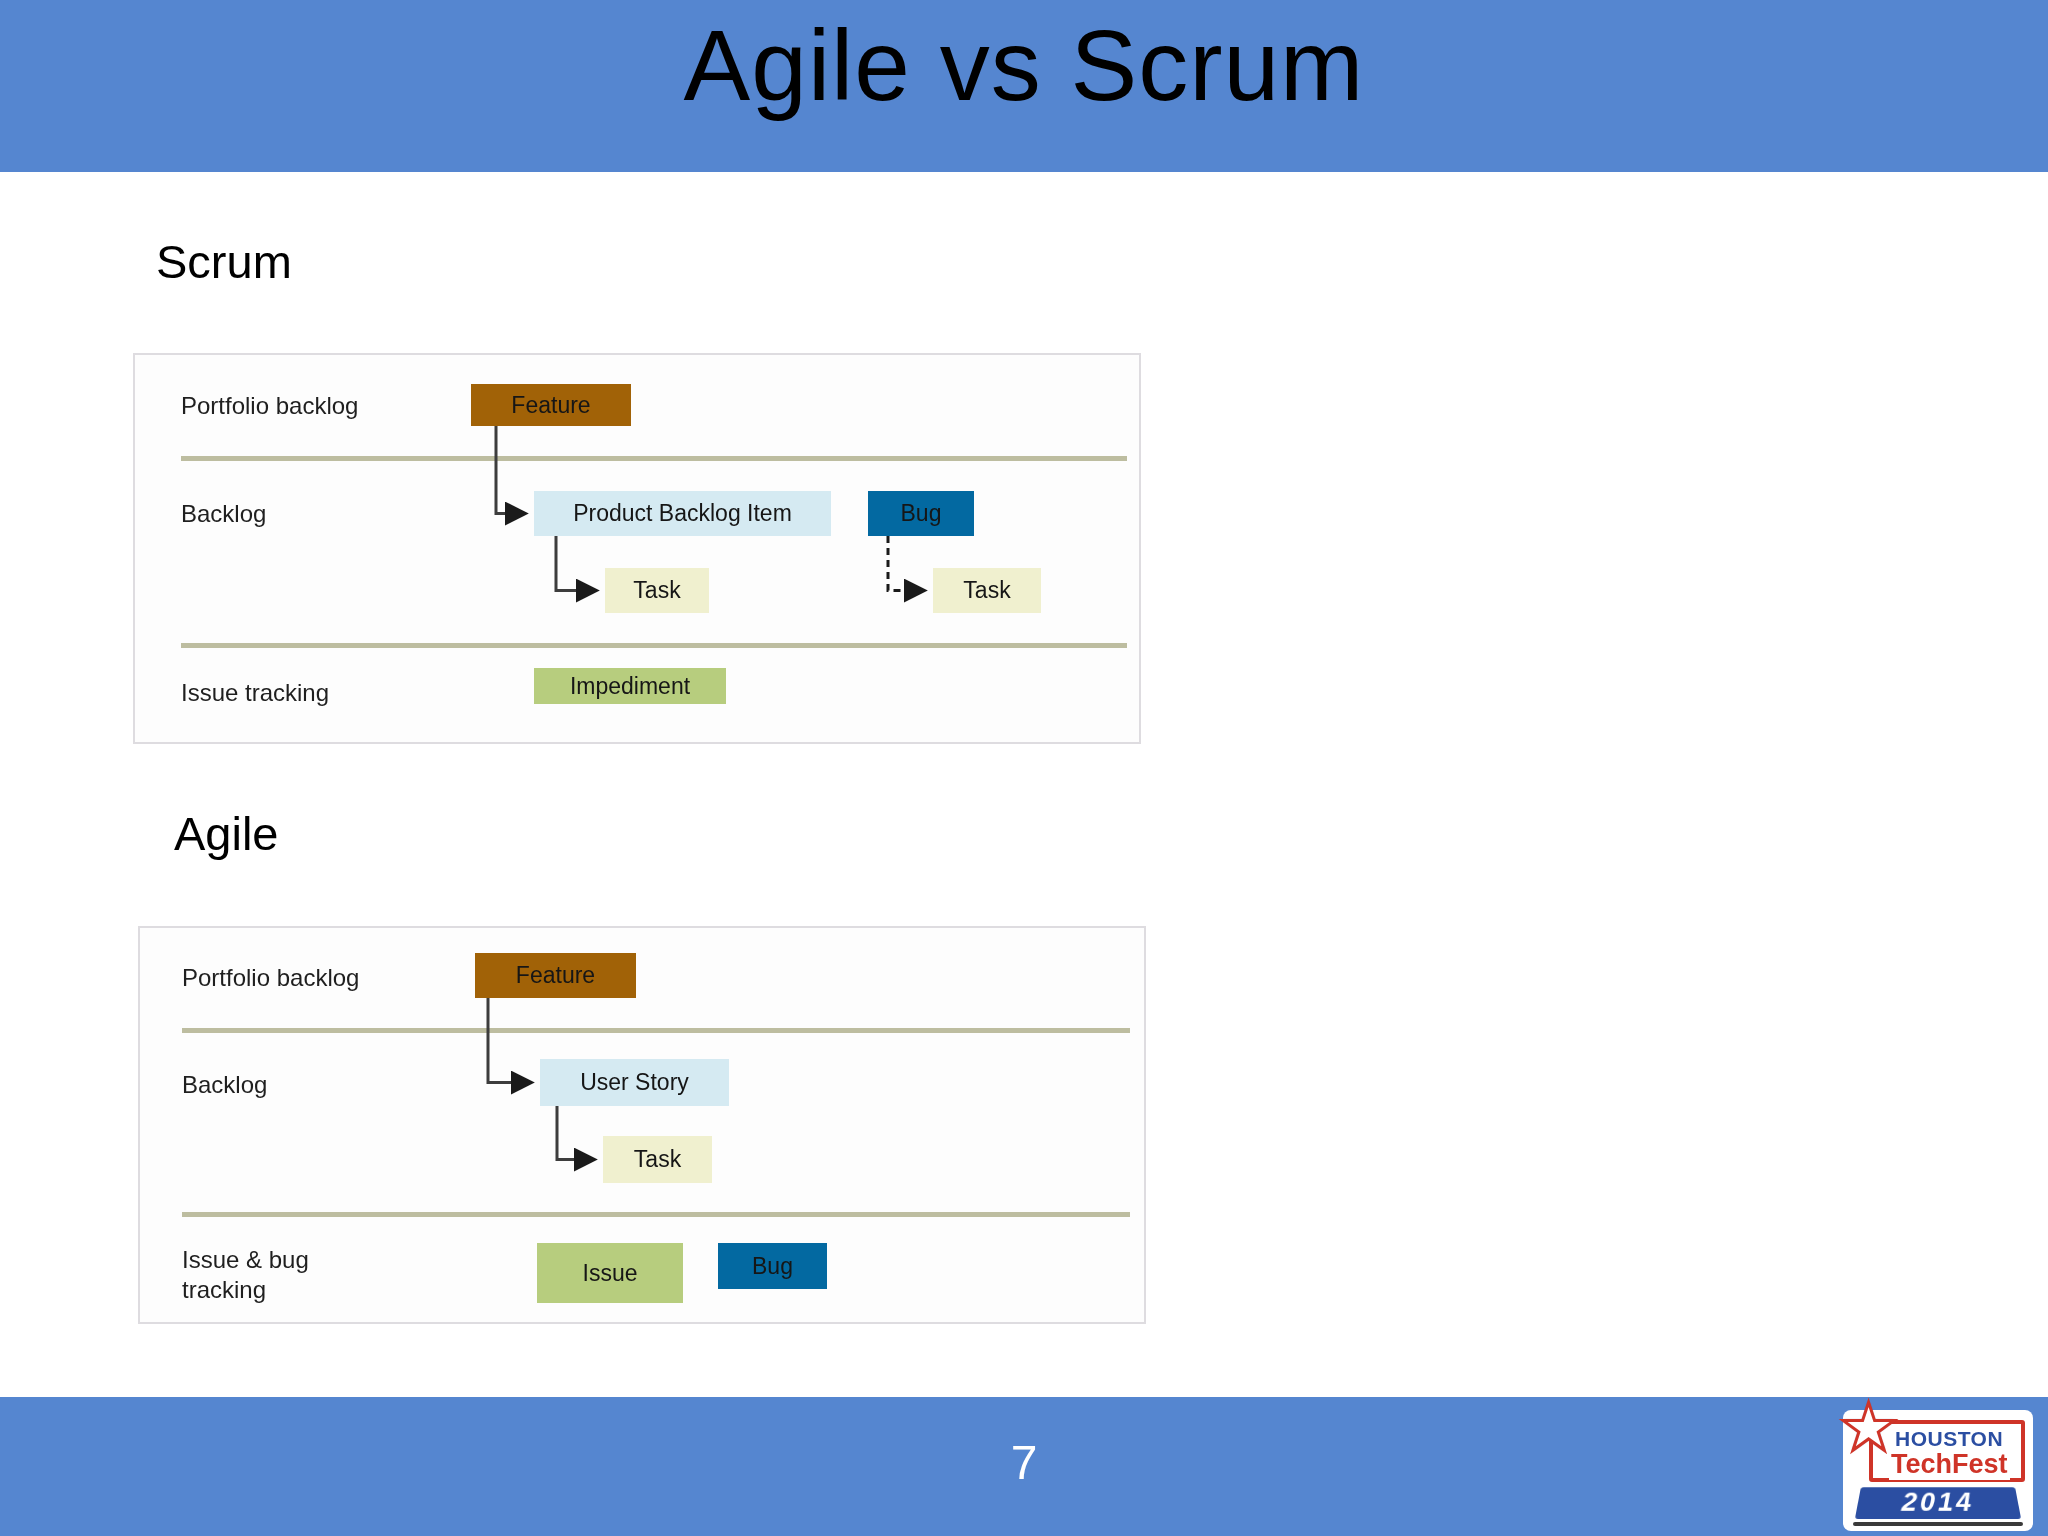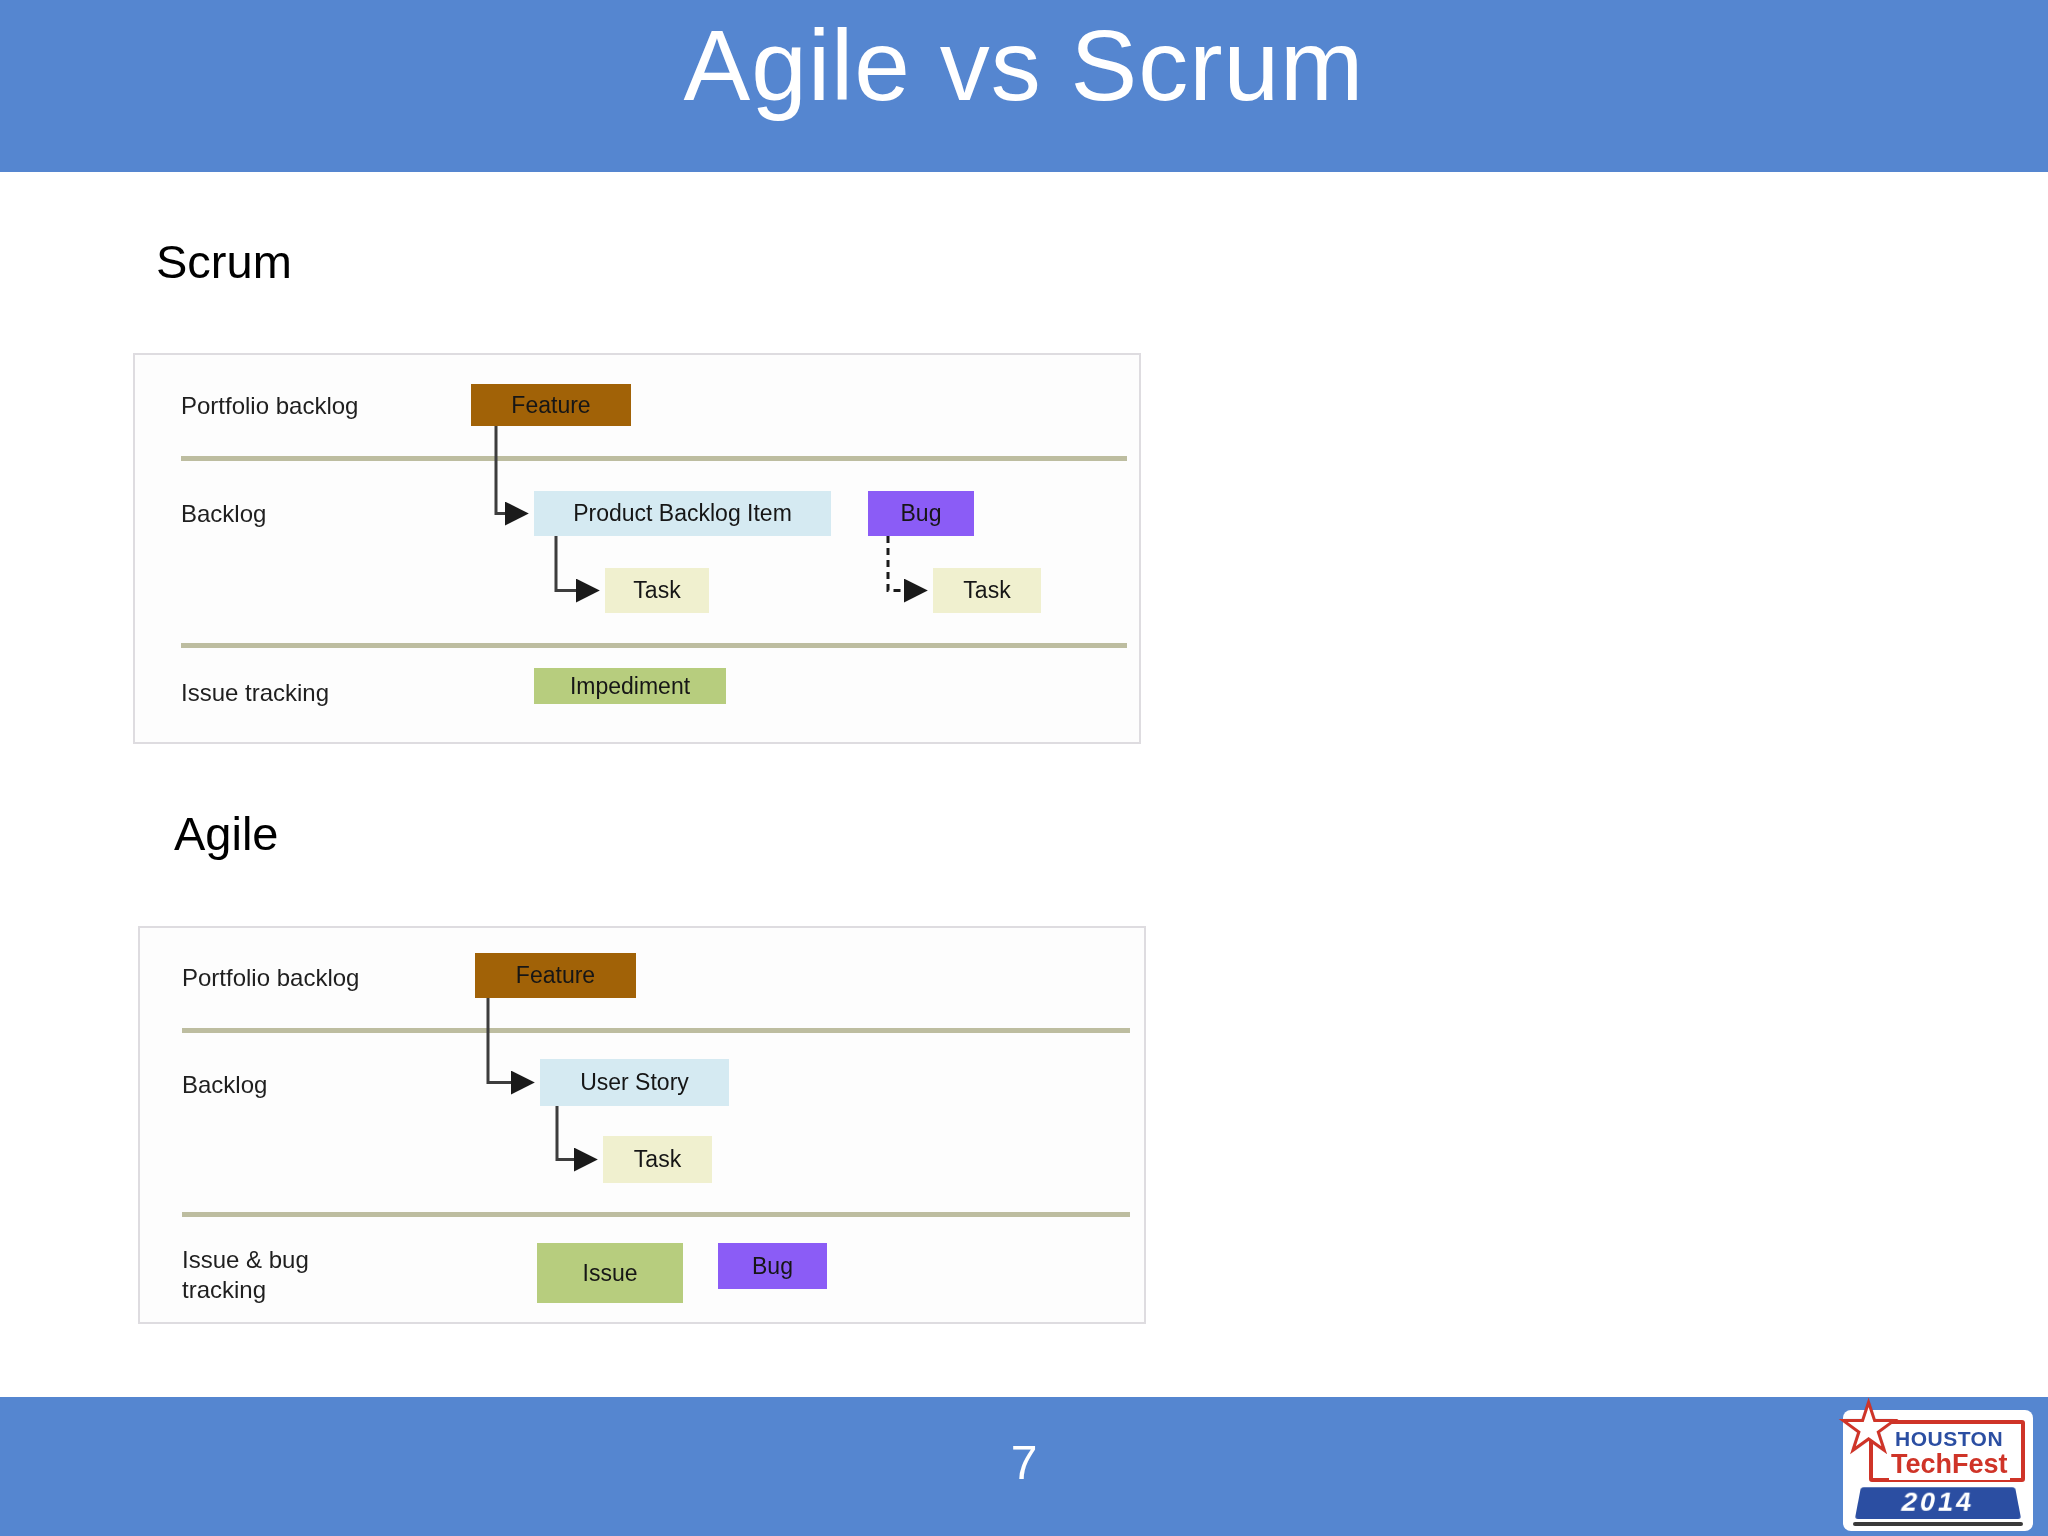--- a/index.html
+++ b/index.html
@@ -7,21 +7,21 @@
     position:relative; width:2048px; height:1536px; background:#ffffff;
     font-family:"Liberation Sans", sans-serif; overflow:hidden;
   }
   
   .header {
     position:absolute; left:0; top:0; width:2048px; height:172px;
     background:#5586d0;
   }
   .slide-title {
     position:absolute; left:0; top:8px; width:100%; text-align:center;
-    font-size:100px; font-weight:400; color:#ffffff; letter-spacing:1px;
+    font-size:100px; font-weight:400; color:#000000; letter-spacing:1px;
   }
   .footer {
     position:absolute; left:0; top:1397px; width:2048px; height:139px;
     background:#5586d0;
   }
   .page-number {
     position:absolute; left:0; top:38px; width:100%; text-align:center;
     font-size:48px; color:#ffffff;
   }
   
@@ -43,21 +43,21 @@
   .separator {
     position:absolute; height:5px; background:#bdbda0;
   }
   .node {
     position:absolute; display:flex; align-items:center; justify-content:center;
     font-size:23px; color:#161616; white-space:nowrap;
   }
   .node.feature   { background:#a16207; }
   .node.blue      { background:#d5eaf2; }
   .node.task      { background:#f0f0cf; }
-  .node.bug       { background:#8b5cf6; }
+  .node.bug       { background:#0369a1; }
   .node.green     { background:#b7cd7e; }
   .connectors { position:absolute; left:0; top:0; pointer-events:none; }
   
   .logo {
     position:absolute; left:1843px; top:1410px; width:190px; height:121px;
     background:#ffffff; border-radius:8px;
   }
   .logo-frame {
     position:absolute; left:26px; top:10px; width:148px; height:54px;
     border:4px solid #cf3428; border-radius:3px;

